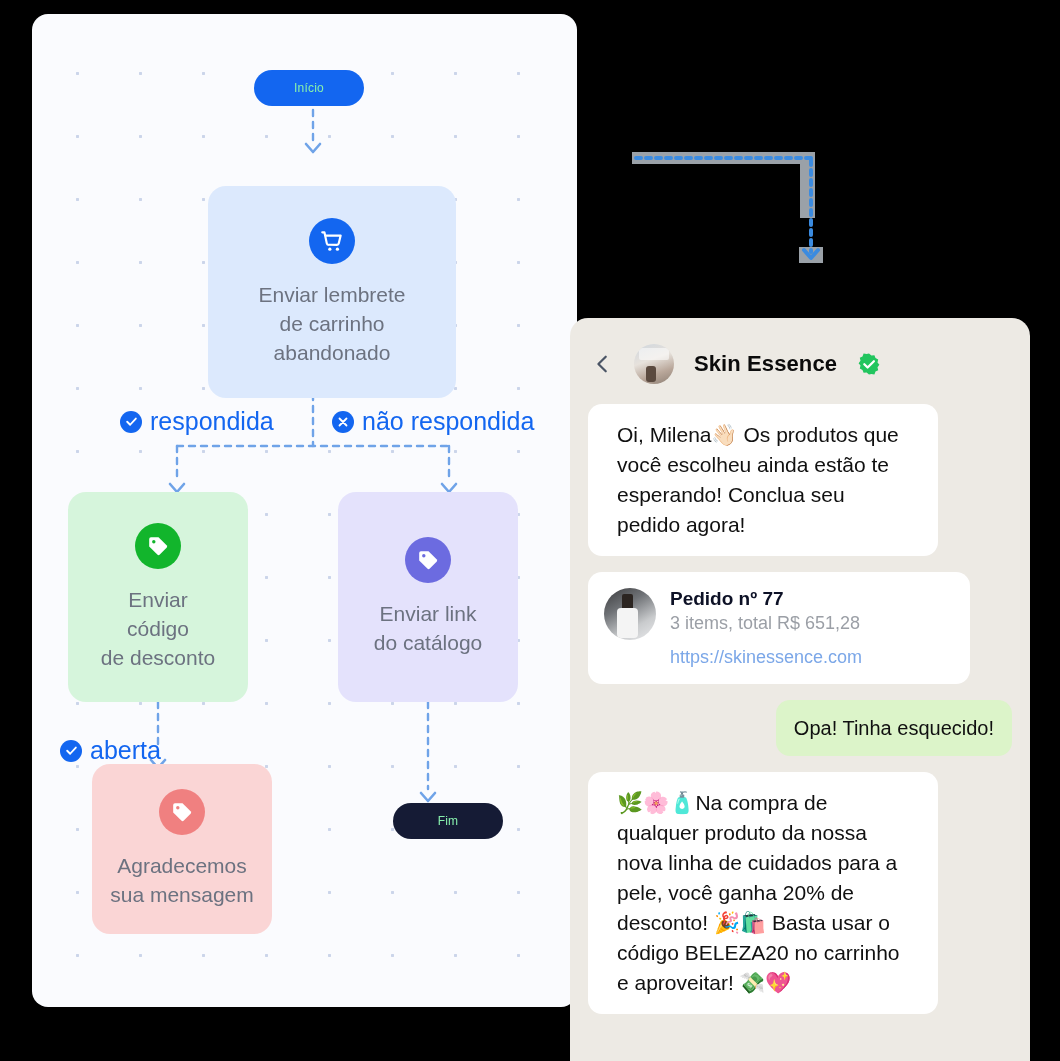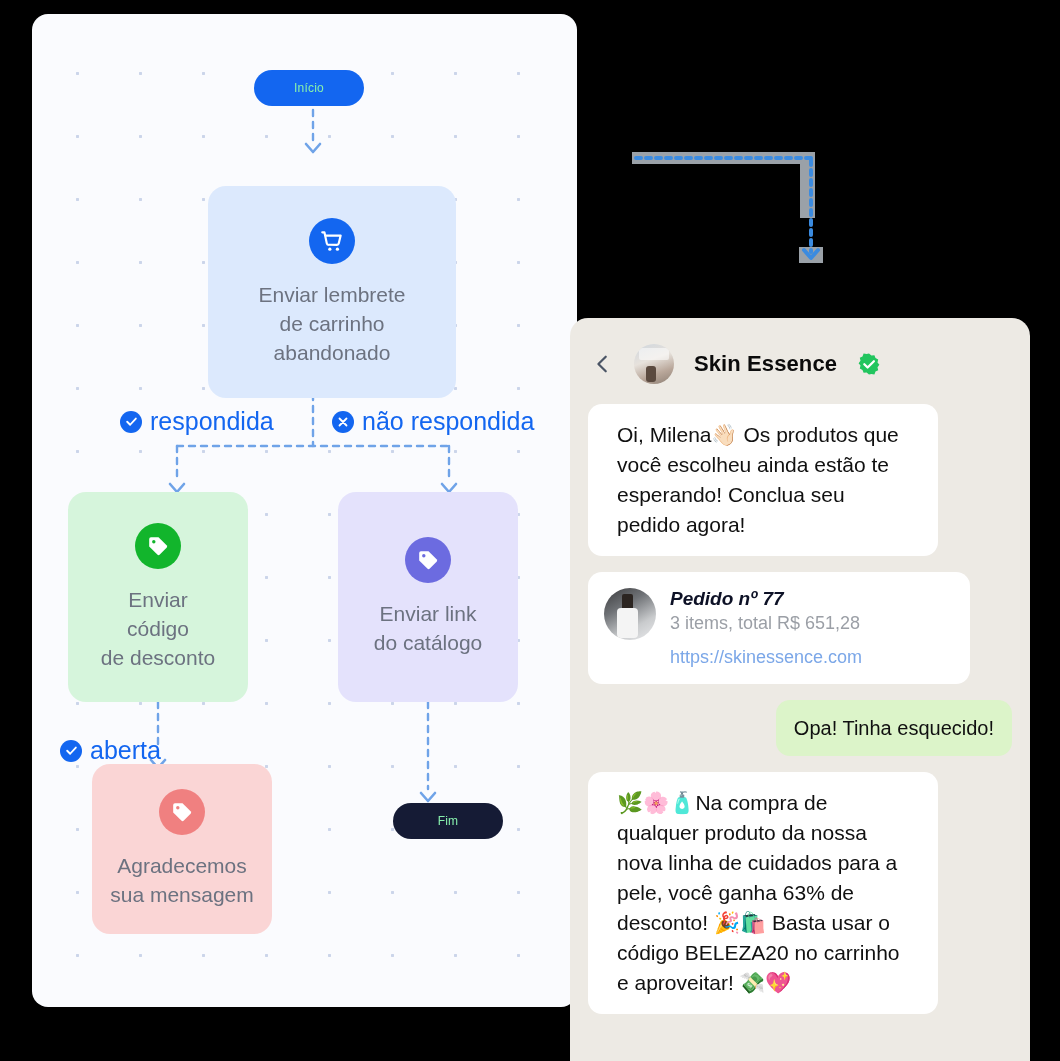--- a/index.html
+++ b/index.html
@@ -78,21 +78,21 @@
   #order-card{background:#fff;border-radius:14px;align-self:flex-start;width:350px;
               padding:16px 16px;display:flex;gap:14px;align-items:flex-start;}
   #order-thumb{width:52px;height:52px;border-radius:50%;flex:none;position:relative;
     background:linear-gradient(150deg,#3a3a3c 0%,#6f7276 35%,#c9cbcd 70%,#e9eaec 100%);
     overflow:hidden;}
   #order-thumb::before{content:"";position:absolute;left:18px;top:6px;width:11px;height:16px;
     background:#2b2420;border-radius:2px;}
   #order-thumb::after{content:"";position:absolute;left:13px;top:20px;width:21px;height:30px;
     background:#f4f4f4;border-radius:4px;}
   #order-texts{display:flex;flex-direction:column;gap:3px;min-width:0;}
-  #order-title{font-size:19px;font-weight:bold;color:#0D1126;font-style:italic;}
+  #order-title{font-size:19px;font-weight:bold;color:#0D1126;}
   #order-sub{font-size:18px;color:#9B9FA6;}
   #order-link{font-size:18px;color:#7BA7E8;margin-top:10px;word-break:break-all;}
 </style>
 </head>
 <body>
 
 <div id="flow-canvas">
 
   <svg id="flow-svg" viewBox="0 0 545 993" fill="none">
     <g stroke="#6FA3E8" stroke-width="2.4" stroke-dasharray="6 6" stroke-linecap="round">
@@ -221,15 +221,15 @@
       <div id="order-thumb"></div>
       <div id="order-texts">
         <div id="order-title">Pedido nº 77</div>
         <div id="order-sub">3 items, total R$ 651,28</div>
         <div id="order-link">https://skinessence.com</div>
       </div>
     </div>
 
     <div class="bubble bubble-out">Opa! Tinha esquecido!</div>
 
-    <div class="bubble bubble-in">🌿🌸🧴Na compra de qualquer produto da nossa nova linha de cuidados para a pele, você ganha 63% de desconto! 🎉🛍️ Basta usar o código BELEZA20 no carrinho e aproveitar! 💸💖</div>
+    <div class="bubble bubble-in">🌿🌸🧴Na compra de qualquer produto da nossa nova linha de cuidados para a pele, você ganha 20% de desconto! 🎉🛍️ Basta usar o código BELEZA20 no carrinho e aproveitar! 💸💖</div>
   </div>
 </div>
 
 </body></html>

